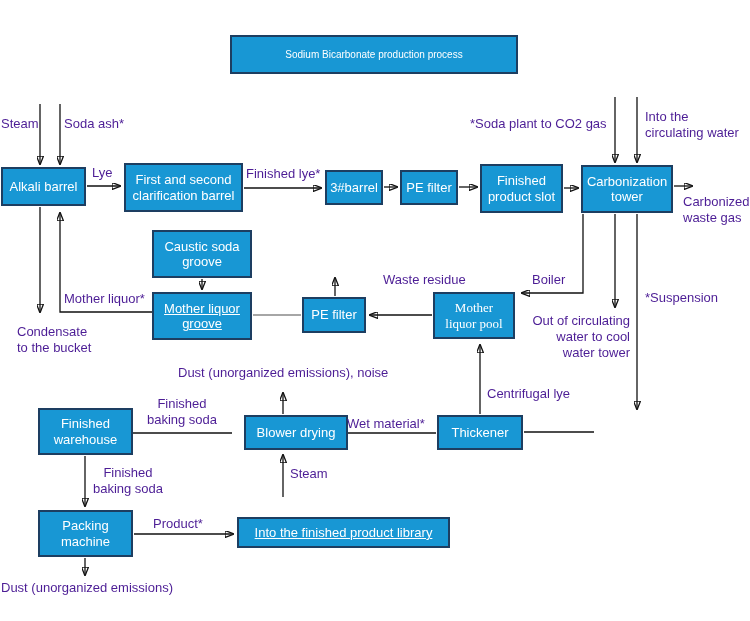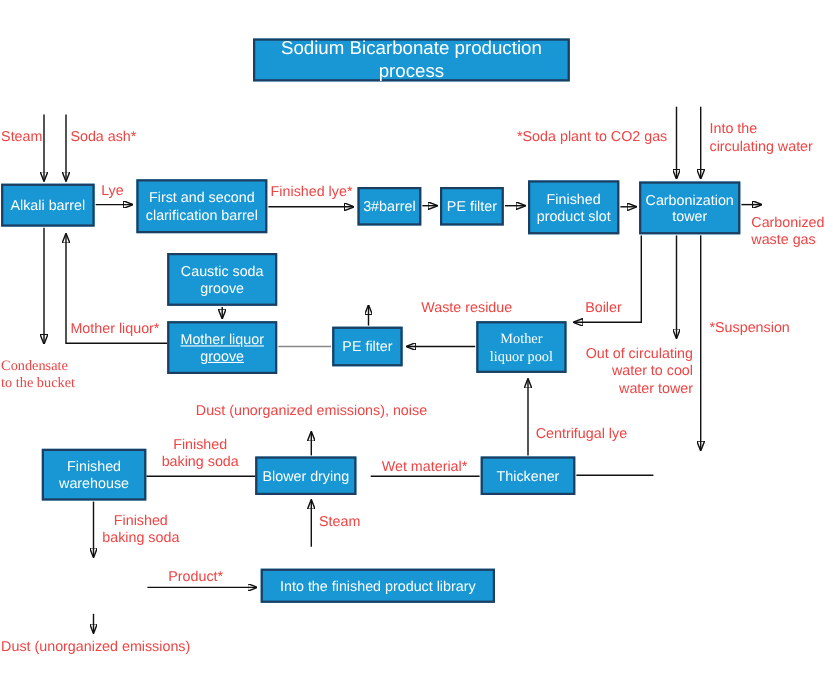--- a/index.html
+++ b/index.html
@@ -7,23 +7,23 @@
     position:relative;width:750px;height:621px;background:#ffffff;overflow:hidden;
     font-family:"Liberation Sans", sans-serif;
   }
   .node{
     position:absolute;box-sizing:border-box;
     background:#1897d4;border:2px solid #1d3e61;
     color:#ffffff;font-size:13px;line-height:1.18;
     display:flex;align-items:center;justify-content:center;text-align:center;
     white-space:pre-line;
   }
-  .title-node{font-size:17px;}
+  .title-node{font-size:10px;}
   .lbl{
-    position:absolute;color:#ef4444;font-size:13px;line-height:1.22;
+    position:absolute;color:#4c1d95;font-size:13px;line-height:1.22;
     white-space:pre-line;
   }
   .lbl.right{text-align:right;}
   .lbl.center{text-align:center;}
   svg#connectors{position:absolute;left:0;top:0;pointer-events:none;}
   svg#connectors path{stroke:#111111;stroke-width:1.3;fill:none;}
   svg#connectors path.gray{stroke:#888888;}
 </style>
 </head>
 <body>
@@ -78,35 +78,37 @@
 tower</div>
   <div class="node" style="left:152px;top:230px;width:100px;height:48px;">Caustic soda
 groove</div>
   <div class="node" style="left:152px;top:292px;width:100px;height:48px;text-decoration:underline;">Mother liquor
 groove</div>
   <div class="node" style="left:302px;top:297px;width:64px;height:36px;">PE filter</div>
   <div class="node" style="left:433px;top:292px;width:82px;height:47px;font-family:Liberation Serif, serif;">Mother
 liquor pool</div>
   <div class="node" style="left:38px;top:408px;width:95px;height:47px;">Finished
 warehouse</div>
-  <div class="node" style="left:232px;top:415px;width:92px;height:35px;">Blower drying</div>
+  <div class="node" style="left:244px;top:415px;width:104px;height:35px;">Blower drying</div>
   <div class="node" style="left:437px;top:415px;width:86px;height:35px;">Thickener</div>
-  <div class="node" style="left:237px;top:517px;width:213px;height:31px;">Into the finished product library</div>
+  <div class="node" style="left:38px;top:510px;width:95px;height:47px;">Packing
+machine</div>
+  <div class="node" style="left:237px;top:517px;width:213px;height:31px;text-decoration:underline;">Into the finished product library</div>
 
   <div class="lbl" style="left:1px;top:116px;">Steam</div>
   <div class="lbl" style="left:64px;top:116px;">Soda ash*</div>
   <div class="lbl" style="left:92px;top:165px;">Lye</div>
   <div class="lbl" style="left:246px;top:166px;">Finished lye*</div>
   <div class="lbl" style="left:470px;top:116px;">*Soda plant to CO2 gas</div>
   <div class="lbl" style="left:645px;top:109px;">Into the
 circulating water</div>
   <div class="lbl" style="left:683px;top:194px;">Carbonized
 waste gas</div>
   <div class="lbl" style="left:64px;top:291px;">Mother liquor*</div>
-  <div class="lbl" style="left:1px;top:324px;font-family:Liberation Serif, serif;">Condensate
+  <div class="lbl" style="left:17px;top:324px;">Condensate
 to the bucket</div>
   <div class="lbl" style="left:345px;top:272px;margin-left:38px;">Waste residue</div>
   <div class="lbl" style="left:532px;top:272px;">Boiler</div>
   <div class="lbl right" style="left:480px;top:313px;width:150px;">Out of circulating
 water to cool
 water tower</div>
   <div class="lbl" style="left:645px;top:290px;">*Suspension</div>
   <div class="lbl" style="left:178px;top:365px;">Dust (unorganized emissions), noise</div>
   <div class="lbl center" style="left:138px;top:396px;width:88px;">Finished
 baking soda</div>

